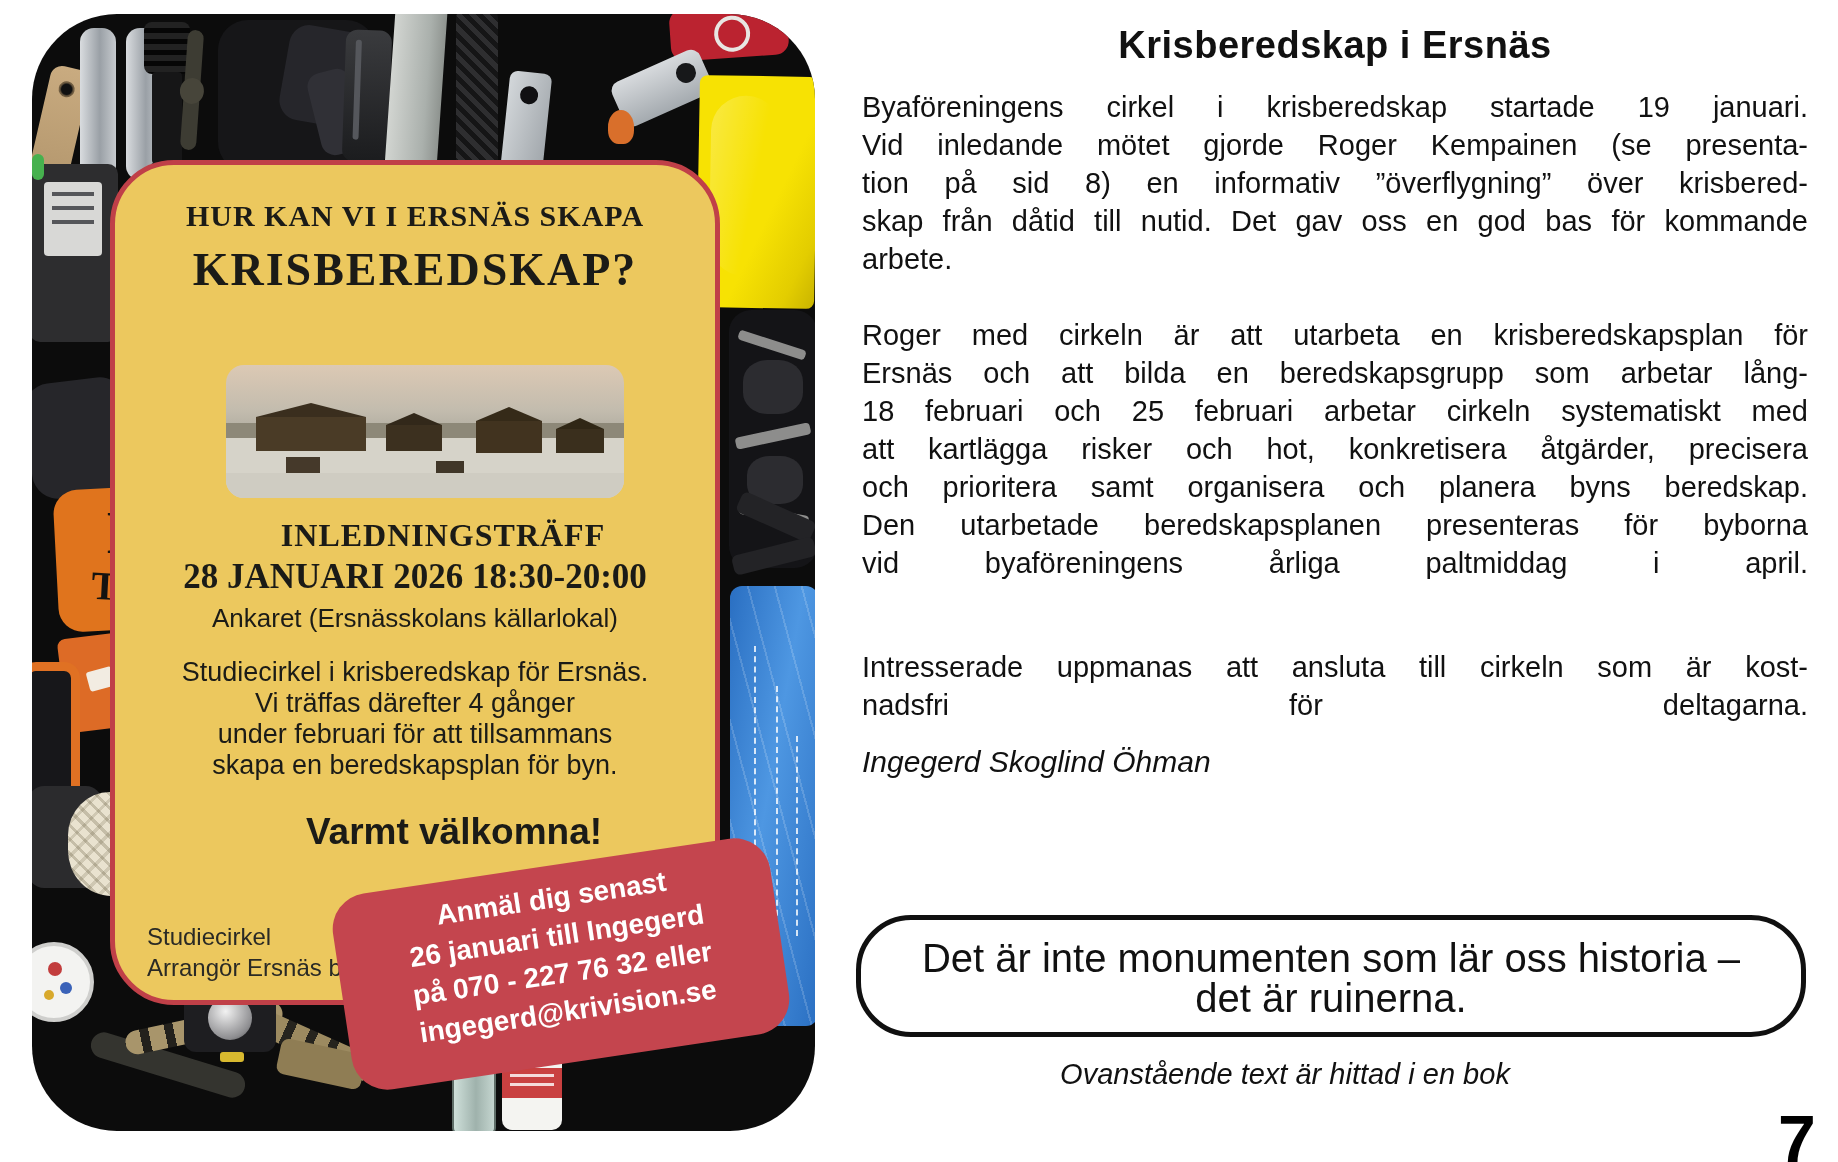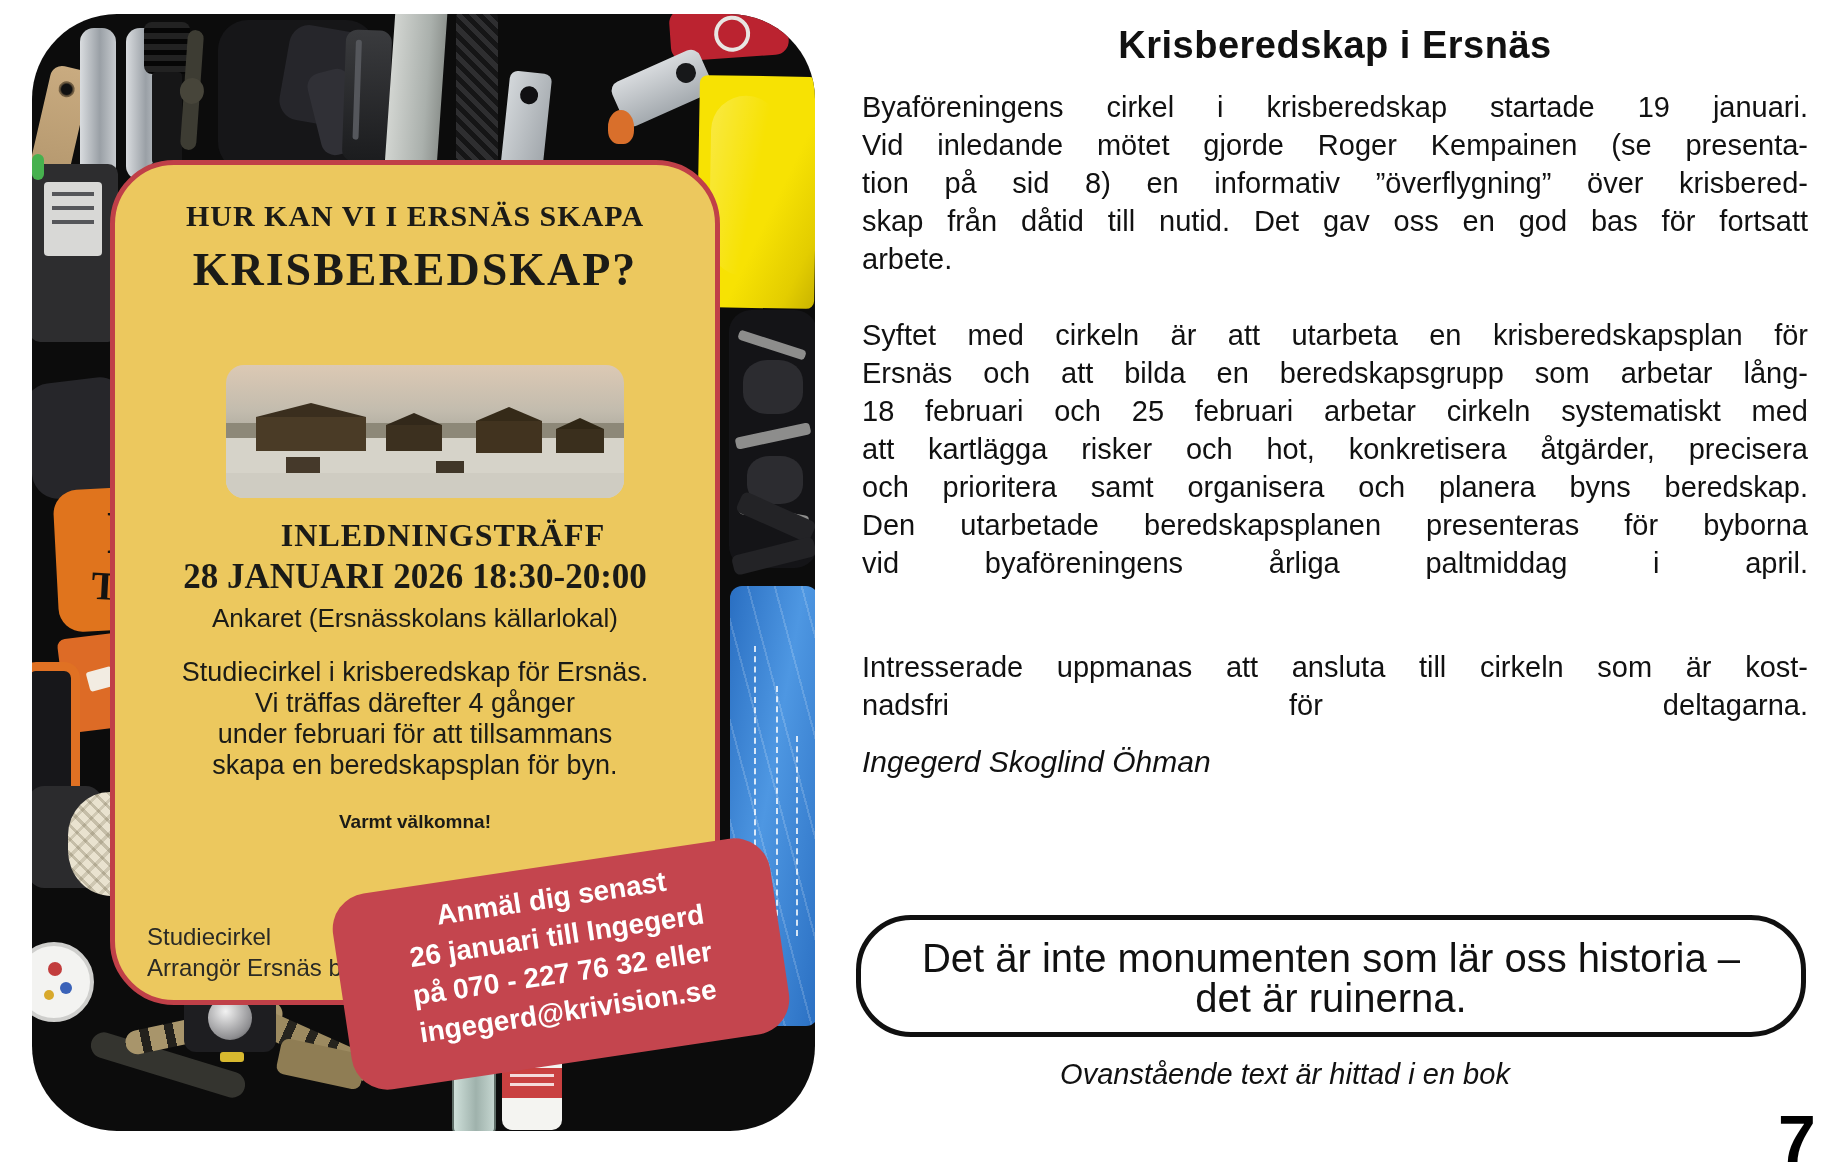--- a/index.html
+++ b/index.html
@@ -106,21 +106,21 @@
     border:5px solid #c04048;border-radius:64px;box-sizing:border-box;}
   .poster .c{position:absolute;left:0;width:100%;text-align:center;color:#1b1b17;}
   .stencil{font-family:"Liberation Serif","DejaVu Serif",serif;font-weight:bold;white-space:nowrap;}
   .p-title1{top:34px;font-size:30px;letter-spacing:1px;}
   .p-title2{top:78px;font-size:46px;letter-spacing:2px;}
   .village{position:absolute;left:111px;top:200px;width:398px;height:133px;border-radius:18px;overflow:hidden;}
   .p-meet{top:352px;font-size:32px;letter-spacing:1px;margin-left:28px;}
   .p-date{top:392px;font-size:35px;letter-spacing:0px;}
   .p-loc{top:438px;font-size:26px;}
   .p-body{top:492px;font-size:27px;line-height:31px;}
-  .p-welcome{top:646px;font-size:19px;font-weight:bold;}
+  .p-welcome{top:646px;font-size:37px;font-weight:bold;padding-left:39px;}
   .p-footer{position:absolute;left:32px;top:756px;font-size:24px;line-height:31px;color:#2a2a25;text-align:left;}
 
   
   .banner{left:308px;top:851px;width:442px;height:198px;background:#c4454e;border-radius:36px;
     transform:rotate(-8.5deg);color:#ffffff;text-align:center;padding-top:14px;box-sizing:border-box;z-index:5;}
   .banner div{font-size:28px;font-weight:bold;line-height:38px;white-space:nowrap;}
 
   
   .article{left:862px;top:0;width:946px;height:1162px;}
   .a-title{position:absolute;left:0;top:24px;width:100%;text-align:center;
@@ -310,26 +310,26 @@
   </div>
 </div>
 
 <div class="abs article">
   <div class="a-title">Krisberedskap i Ersnäs</div>
 
   <div class="para p1">
     <div class="jline">Byaföreningens cirkel i krisberedskap startade 19 januari.</div>
     <div class="jline">Vid inledande mötet gjorde Roger Kempainen (se presenta-</div>
     <div class="jline">tion på sid 8) en informativ ”överflygning” över krisbered-</div>
-    <div class="jline">skap från dåtid till nutid. Det gav oss en god bas för fortsatt</div>
+    <div class="jline">skap från dåtid till nutid. Det gav oss en god bas för kommande</div>
     <div class="jline jlast">arbete.</div>
   </div>
 
   <div class="para p2">
-    <div class="jline">Syftet med cirkeln är att utarbeta en krisberedskapsplan för</div>
+    <div class="jline">Roger med cirkeln är att utarbeta en krisberedskapsplan för</div>
     <div class="jline">Ersnäs och att bilda en beredskapsgrupp som arbetar lång-</div>
     <div class="jline">18 februari och 25 februari arbetar cirkeln systematiskt med</div>
     <div class="jline">att kartlägga risker och hot, konkretisera åtgärder, precisera</div>
     <div class="jline">och prioritera samt organisera och planera byns beredskap.</div>
     <div class="jline">Den utarbetade beredskapsplanen presenteras för byborna</div>
     <div class="jline jlast">vid byaföreningens årliga paltmiddag i april.</div>
   </div>
 
   <div class="para p3">
     <div class="jline">Intresserade uppmanas att ansluta till cirkeln som är kost-</div>

